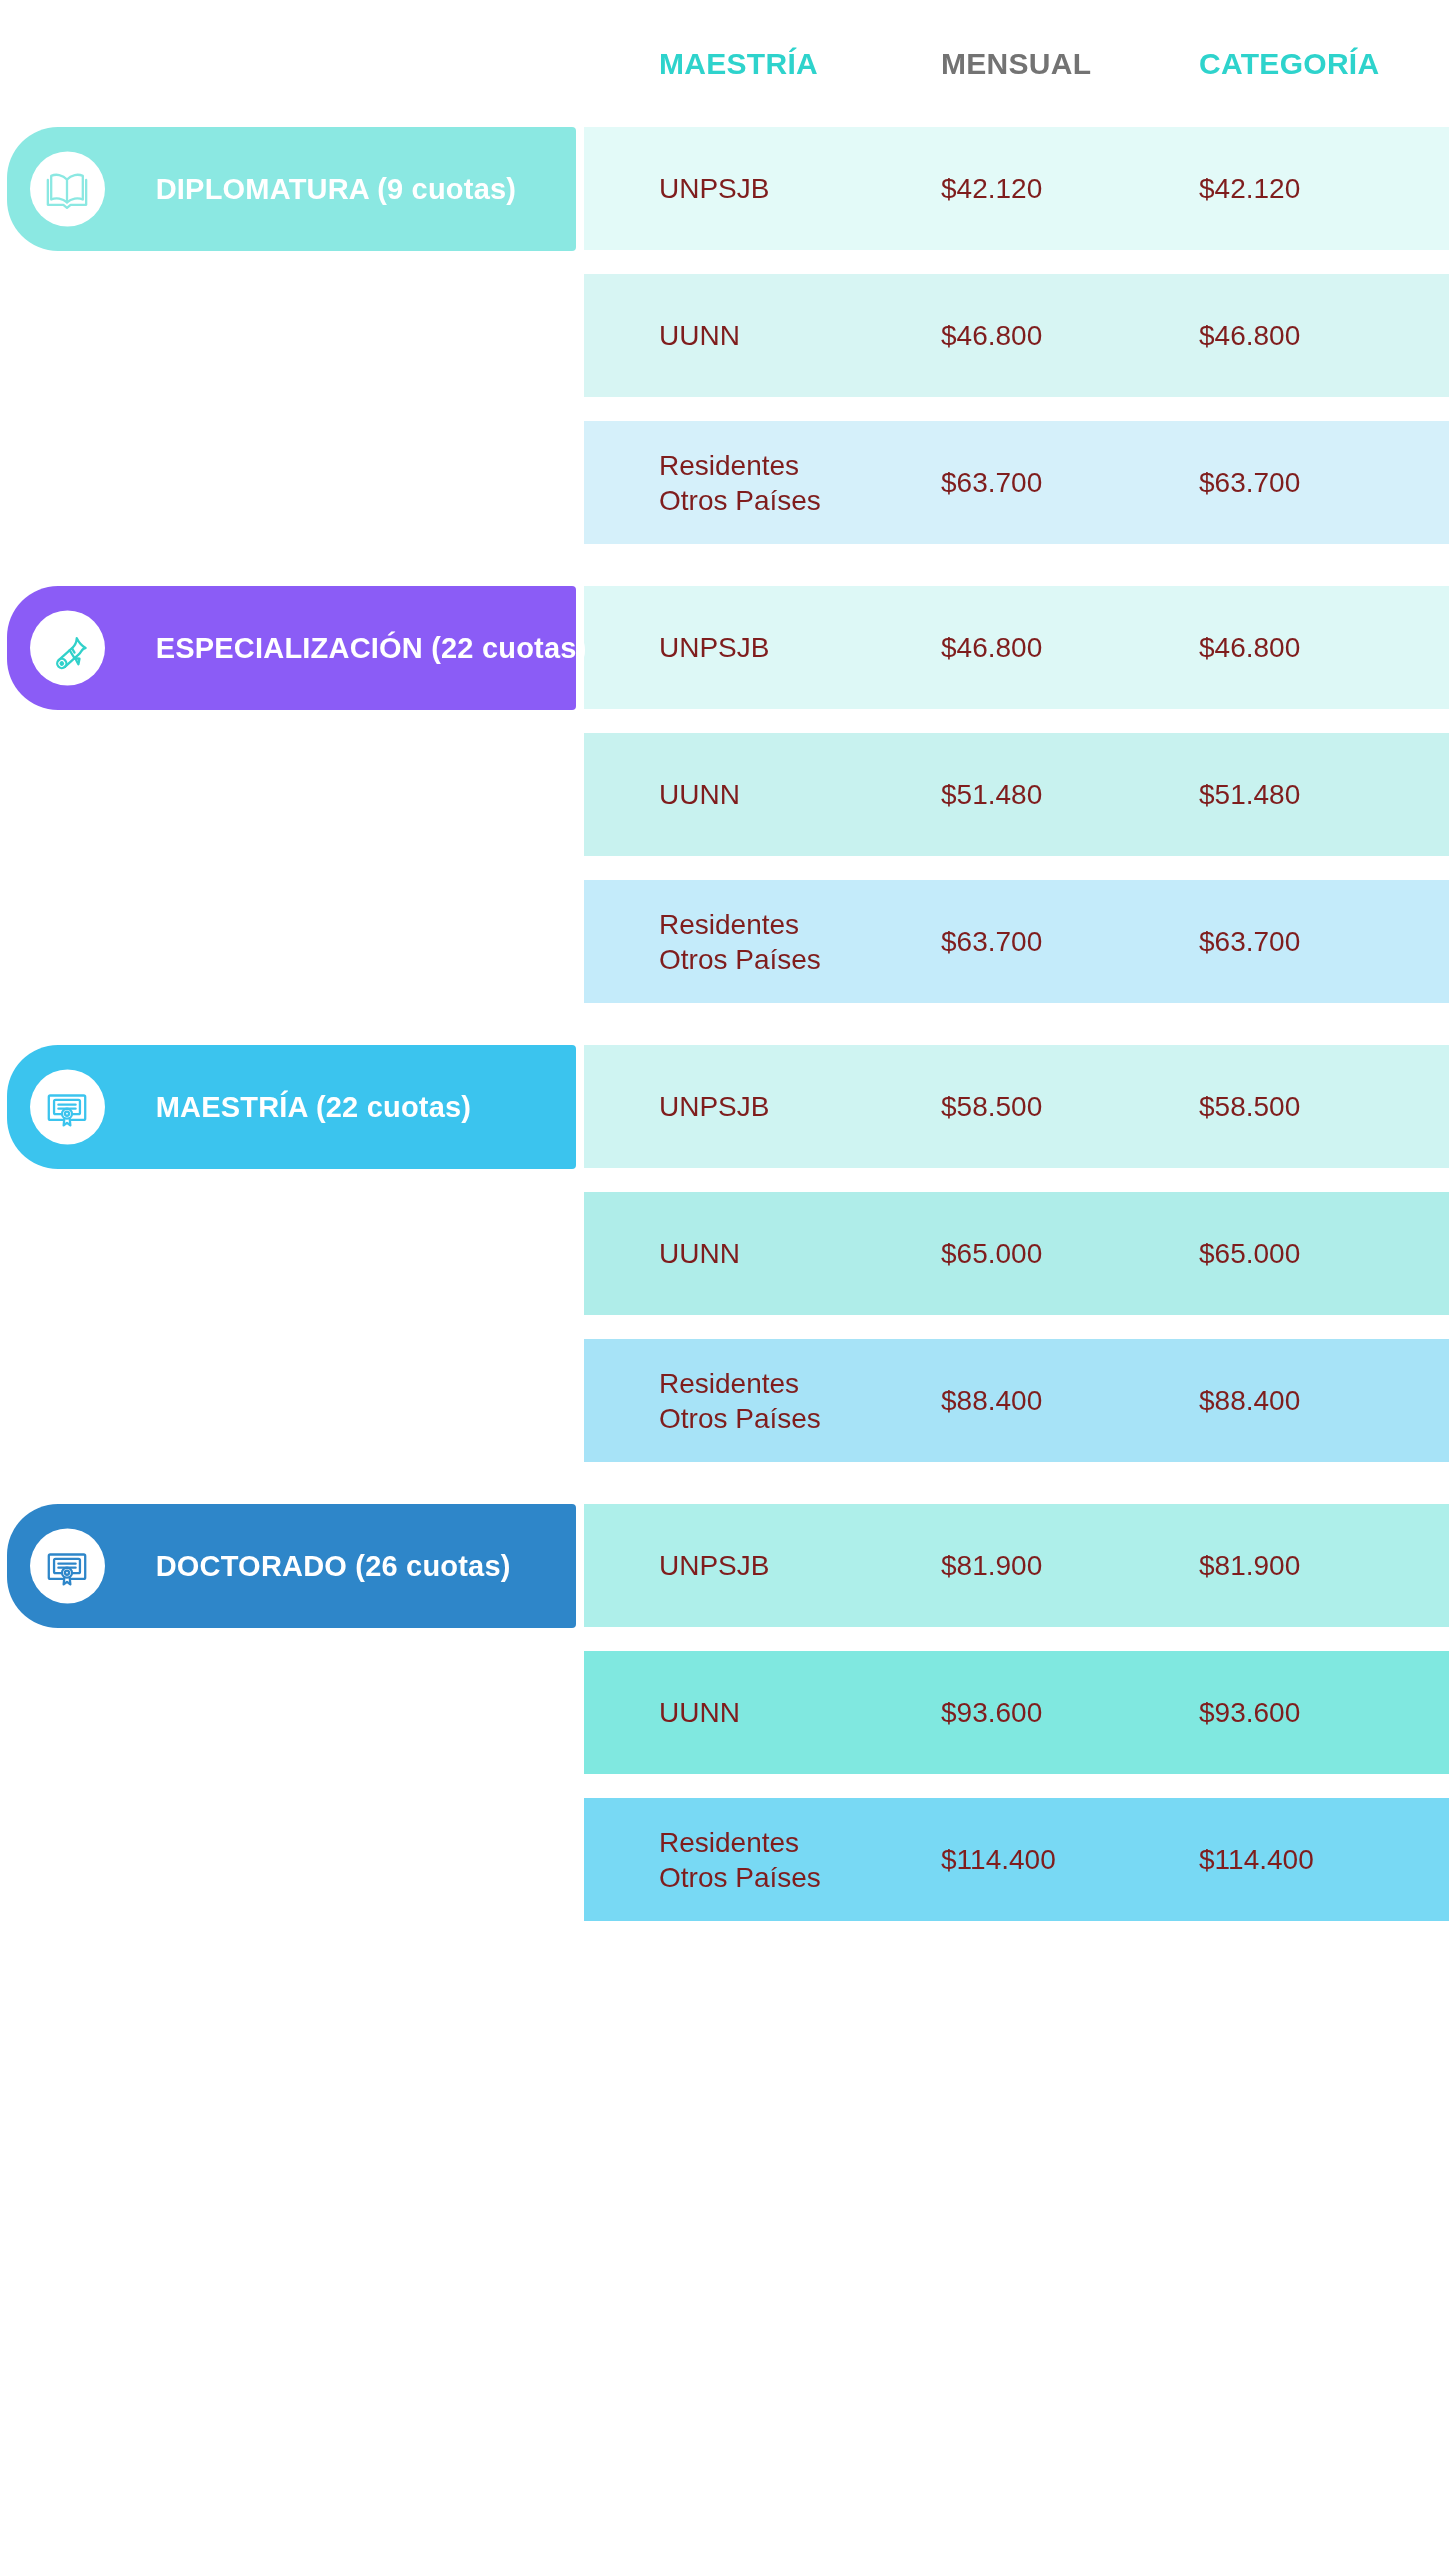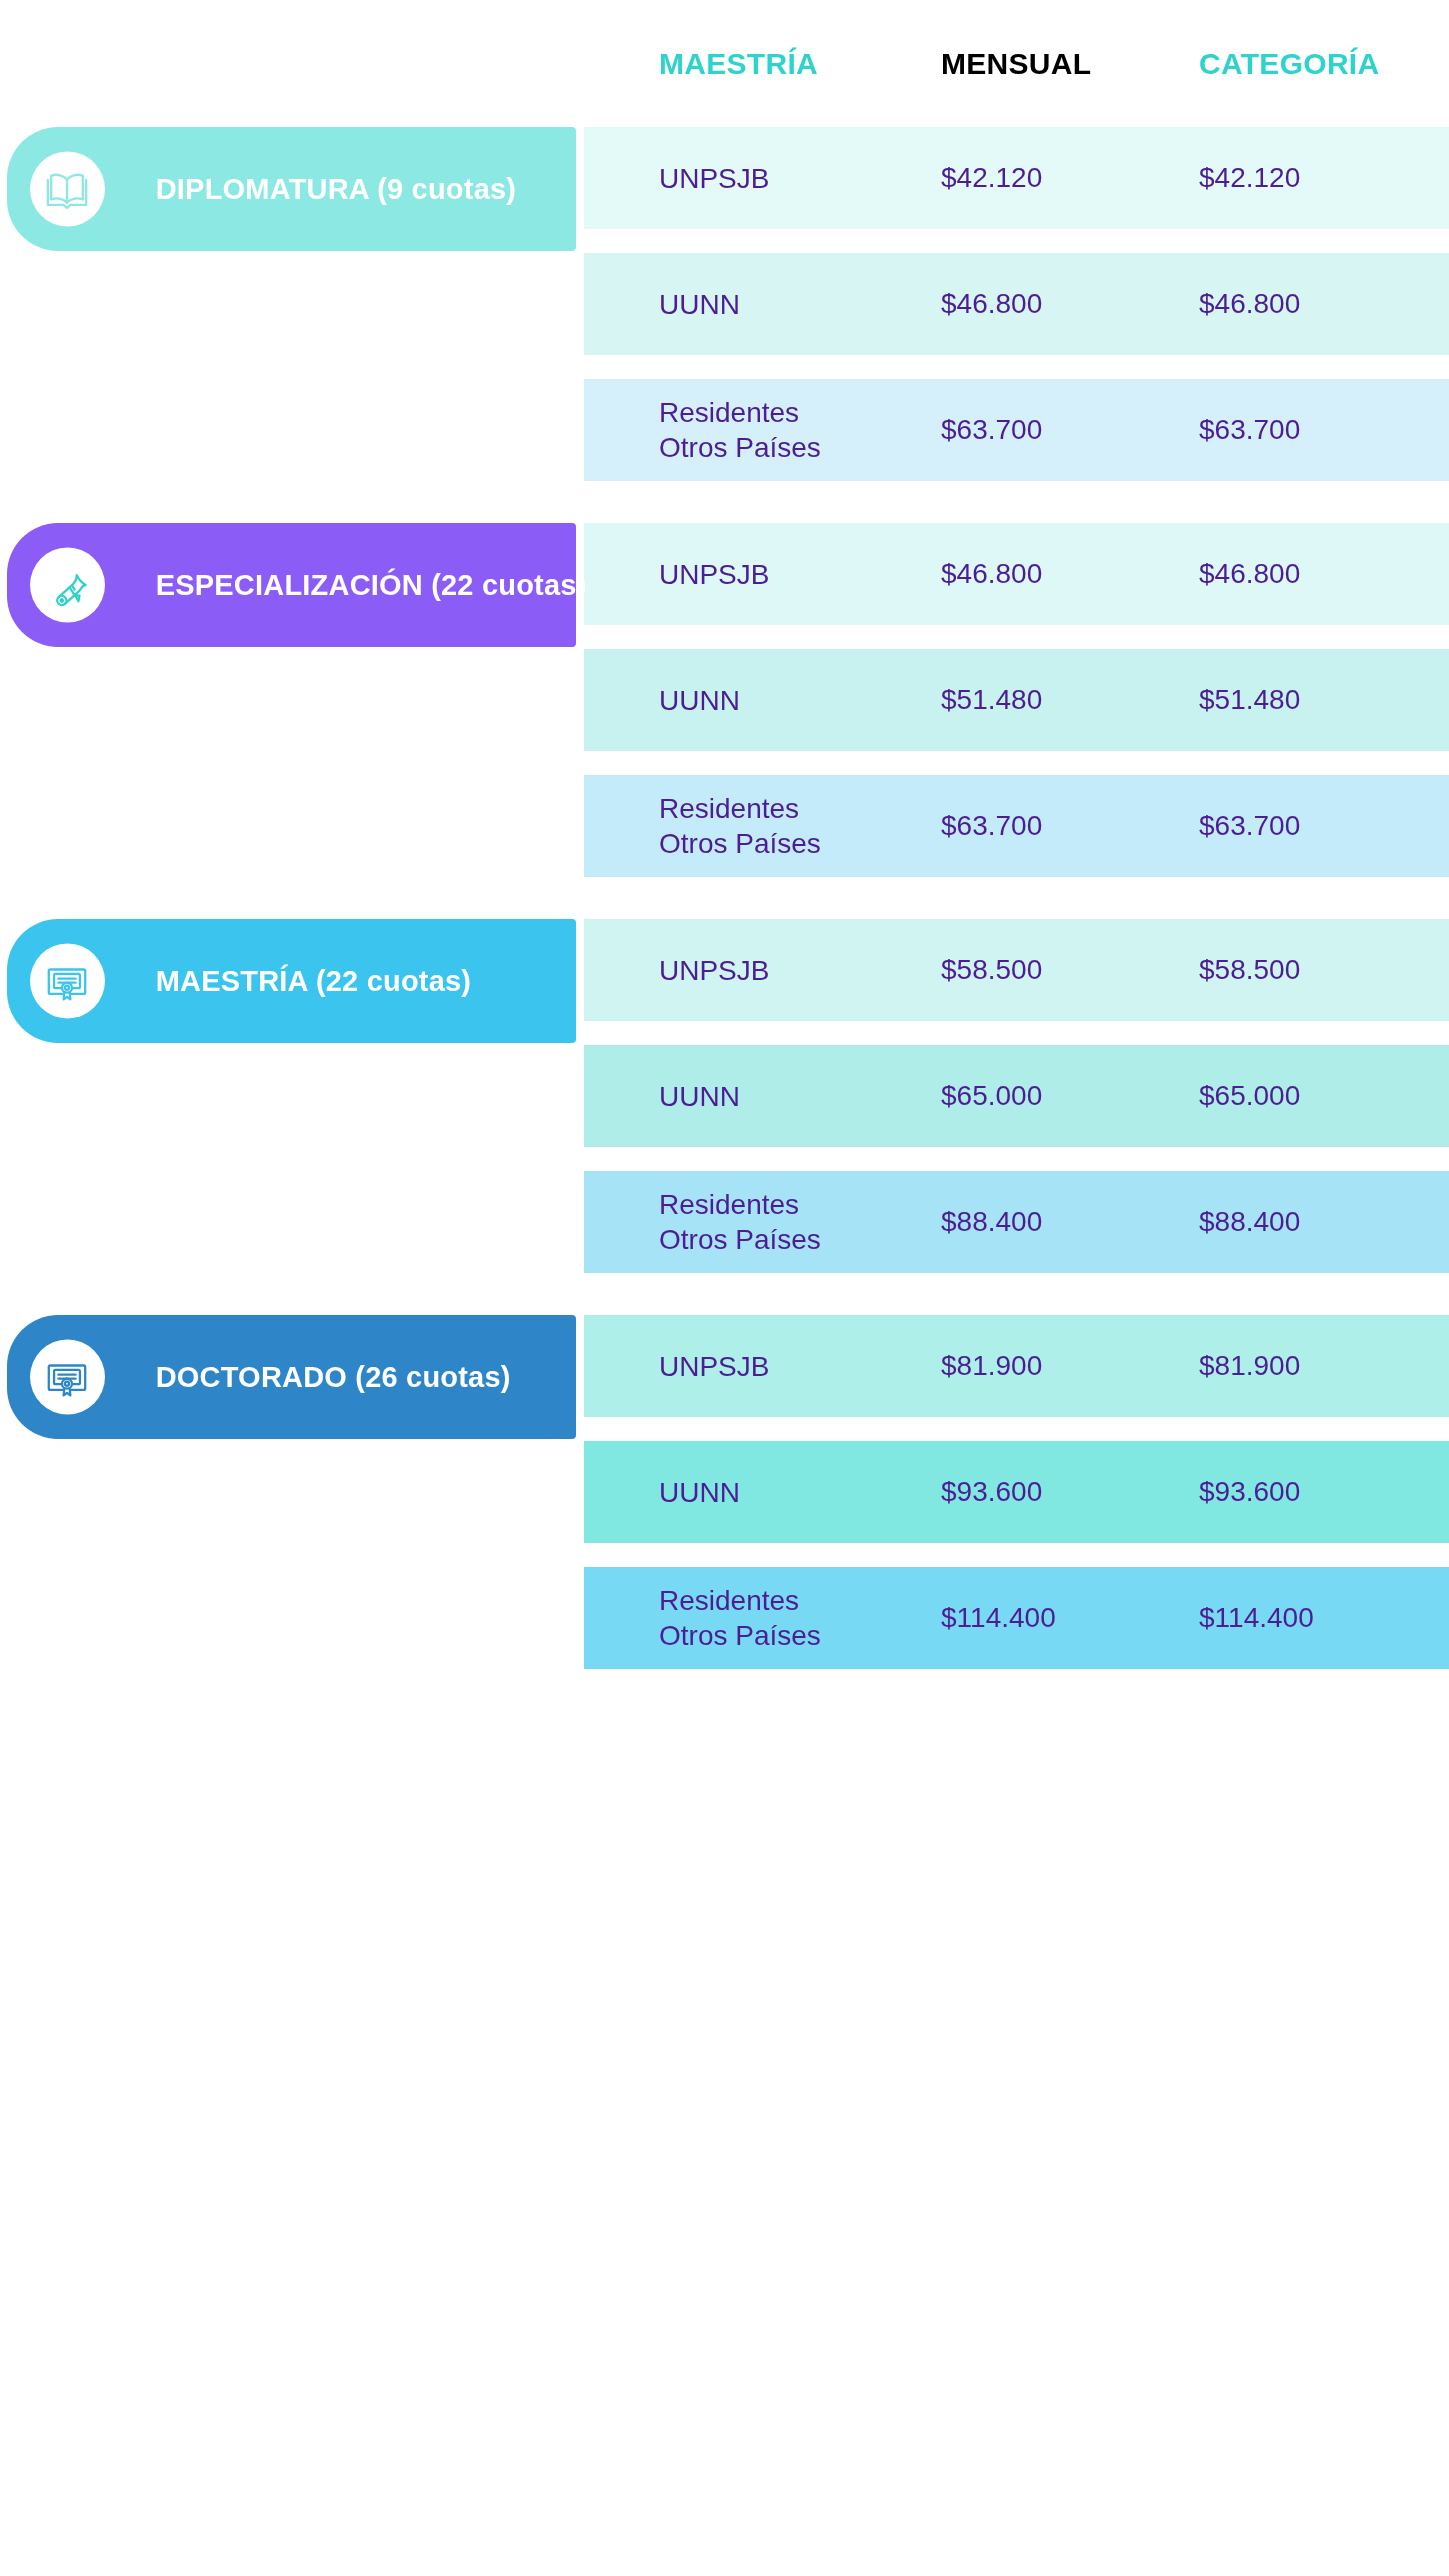--- a/index.html
+++ b/index.html
@@ -32,41 +32,41 @@
     width:75px;height:75px;border-radius:50%;background:#ffffff;
     display:flex;align-items:center;justify-content:center;
   }
   .pill-label{
     position:absolute;left:149px;top:50%;transform:translateY(-50%);
     color:#ffffff;font-weight:bold;font-size:29px;white-space:nowrap;letter-spacing:0.2px;
   }
 
   .rows{margin-left:584px;}
   .row{
-    height:102px;margin-bottom:24px;
+    height:123px;margin-bottom:24px;
     display:grid;grid-template-columns:282px 258px auto;
     padding-left:75px;align-items:center;
-    font-size:28px;color:#4c1d95;
+    font-size:28px;color:#7f1d1d;
   }
   .row:last-child{margin-bottom:0;}
   .cat{white-space:pre-line;line-height:1.25;}
 
   
   .icon{display:block;}
   .icon .st{stroke:currentColor;stroke-width:2.4;fill:none;stroke-linecap:round;stroke-linejoin:round;}
   .icon .wh{stroke:currentColor;stroke-width:2.4;fill:#ffffff;stroke-linecap:round;stroke-linejoin:round;}
 </style>
 </head>
 <body>
 
 <div class="sheet">
 
   <div class="head">
     <span style="color: rgb(46, 211, 204);">MAESTRÍA</span>
-    <span style="color: #000000;">MENSUAL</span>
+    <span style="color: #737373;">MENSUAL</span>
     <span style="color: rgb(46, 211, 204);">CATEGORÍA</span>
   </div>
 
   <div class="groups">
 
     <section class="group">
       <div class="pill" style="background-color: rgb(139, 232, 226);">
         <span class="circle" style="color: rgb(139, 232, 226);">
           <svg class="icon" width="46" height="46" viewBox="0 0 48 48">
             <path class="st" d="M24 13.5 C19.5 8.5 12.5 7.5 7.5 9.8 V34.5 C12.5 32.2 19.5 33.2 24 37.5 C28.5 33.2 35.5 32.2 40.5 34.5 V9.8 C35.5 7.5 28.5 8.5 24 13.5 Z"></path>

